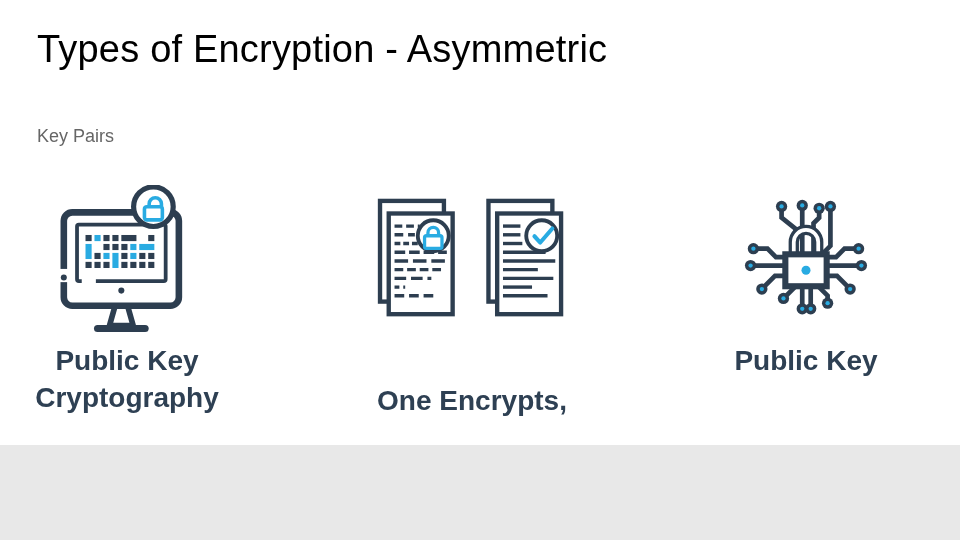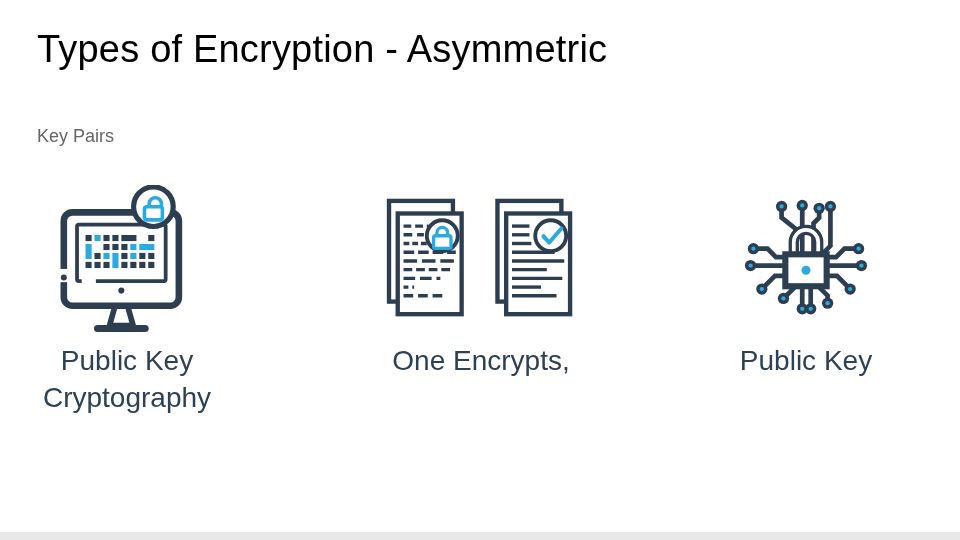--- a/index.html
+++ b/index.html
@@ -1,43 +1,43 @@
 <!DOCTYPE html>
 <html style="--bg: #ffffff; --title: #000000; --subtitle: #666666; --label: #2e4053; --icon_outline: #2d3e50; --icon_accent: #29abe2;"><head>
 <meta charset="utf-8">
 <style>
   html,body { margin:0; padding:0; background:#e8e8e8; }
   .slide {
-    position:relative; width:960px; height:532px; margin:0 auto;
+    position:relative; width:960px; height:445px; margin:0 auto;
     background:var(--bg,#ffffff); overflow:hidden;
     font-family:"Liberation Sans", sans-serif;
   }
   .slide-title {
     position:absolute; left:37px; top:28px;
     font-size:38px; font-weight:400; color:var(--title,#000);
     letter-spacing:0.2px; white-space:nowrap;
   }
   .slide-subtitle {
     position:absolute; left:37px; top:126px;
     font-size:18px; font-weight:400; color:var(--subtitle,#666);
     white-space:nowrap;
   }
   .item {
     position:absolute; top:183px; width:240px;
     display:flex; flex-direction:column; align-items:center;
   }
   .item.c1 { left:7px; }
-  .item.c2 { left:361px; }
+  .item.c2 { left:352px;gap:40px; }
   .item.c3 { left:686px; }
   .icon-box {
     height:152px; display:flex; align-items:center; justify-content:center;
   }
   .item-label {
     margin-top:7px; text-align:center;
-    font-size:28px; font-weight:400; line-height:37px;
+    font-size:28px; font-weight:700; line-height:37px;
     color:var(--label,#2e4053);
   }
   .item-label span { display:block; white-space:nowrap; }
   
   .sN { stroke:var(--icon_outline,#2d3e50); fill:none; }
   .fN { fill:var(--icon_outline,#2d3e50); stroke:none; }
   .sC { stroke:var(--icon_accent,#29abe2); fill:none; }
   .fC { fill:var(--icon_accent,#29abe2); stroke:none; }
   .fW { fill:#ffffff; stroke:none; }
   .sW { stroke:#ffffff; fill:none; }

